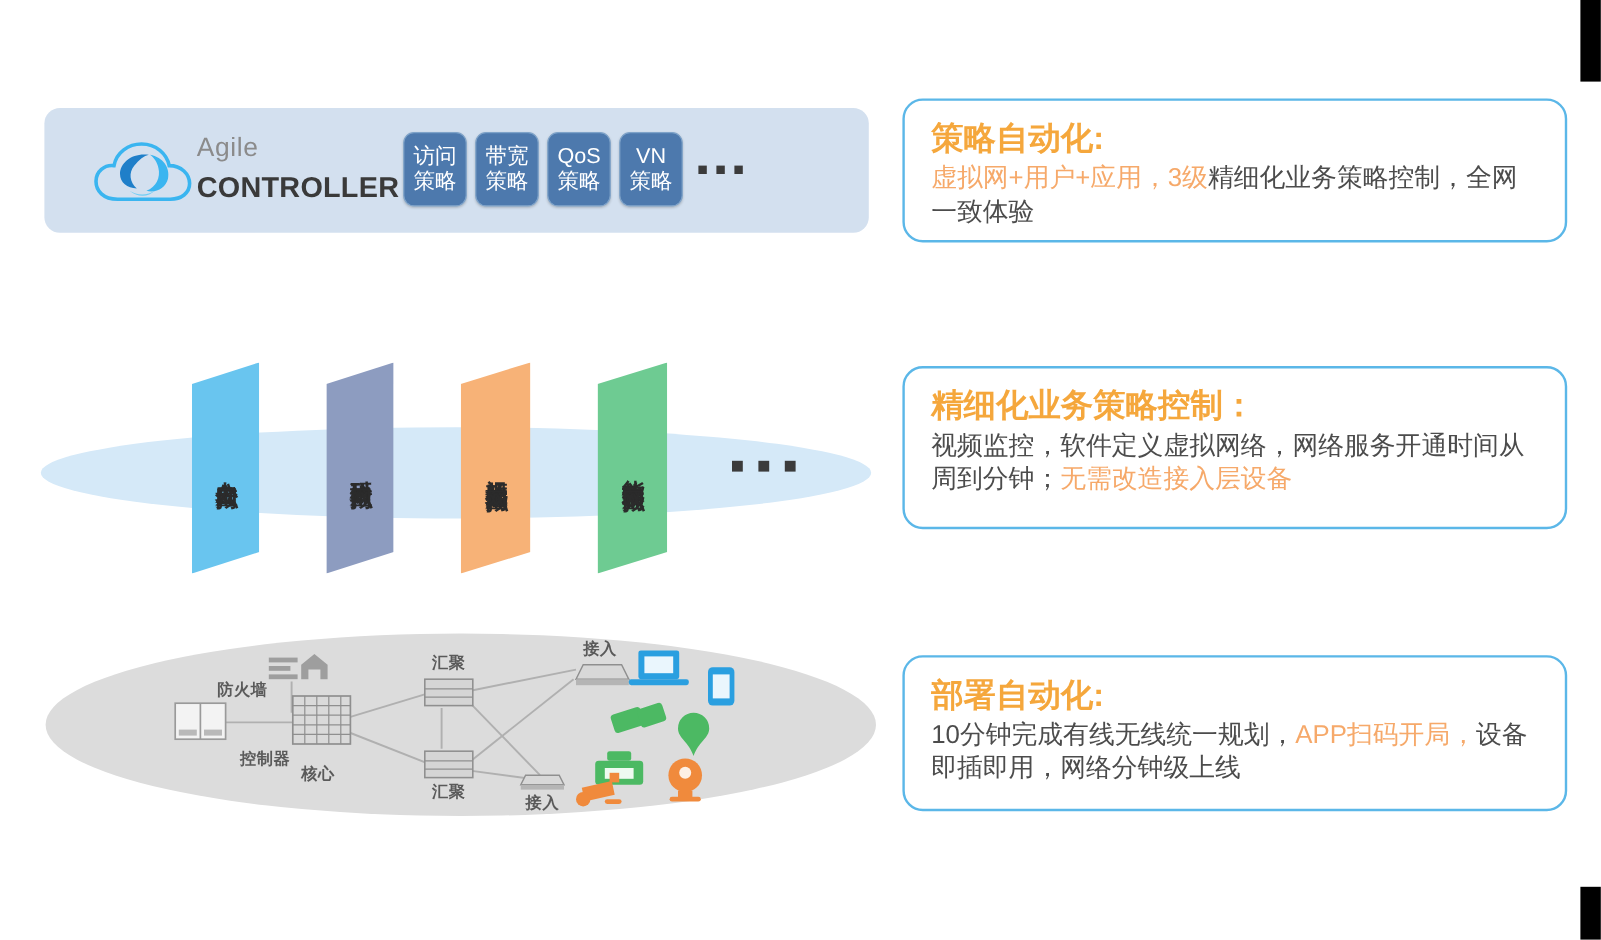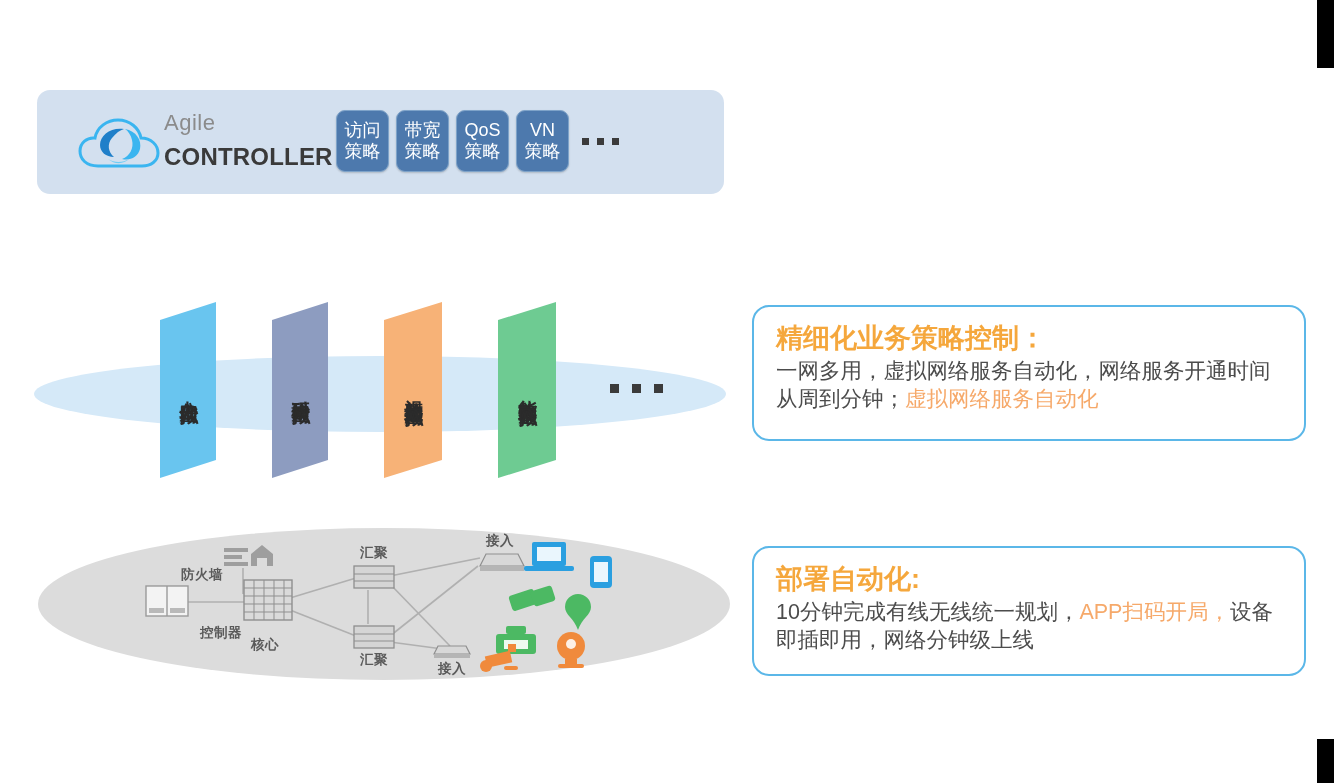--- a/index.html
+++ b/index.html
@@ -314,25 +314,31 @@
 
     <div class="topo-label" style="left:118px;top:106px;margin-left:44px;">控制器</div>
     <div class="topo-label" style="left:143px;top:48px;">防火墙</div>
     <div class="topo-label" style="left:213px;top:118px;">核心</div>
     <div class="topo-label" style="left:322px;top:26px;">汇聚</div>
     <div class="topo-label" style="left:322px;top:133px;">汇聚</div>
     <div class="topo-label" style="left:448px;top:14px;">接入</div>
     <div class="topo-label" style="left:400px;top:142px;">接入</div>
   </div>
 
+  <div class="card" id="card1">
+    <div class="card-title">策略自动化:</div>
+    <div class="card-body">
+      <span class="hl">虚拟网+用户+应用，3级</span><span>精细化业务策略控制，全网一致体验</span>
+    </div>
+  </div>
 
   <div class="card" id="card2">
     <div class="card-title">精细化业务策略控制：</div>
     <div class="card-body">
-      <span>一网多用，虚拟网络服务自动化，网络服务开通时间从周到分钟；</span><span class="hl">虚拟网络服务自动化</span>
+      <span>视频监控，软件定义虚拟网络，网络服务开通时间从周到分钟；</span><span class="hl">无需改造接入层设备</span>
     </div>
   </div>
 
   <div class="card" id="card3">
     <div class="card-title">部署自动化:</div>
     <div class="card-body">
       <span>10分钟完成有线无线统一规划，</span><span class="hl">APP扫码开局，</span><span>设备即插即用，网络分钟级上线</span>
     </div>
   </div>
 

